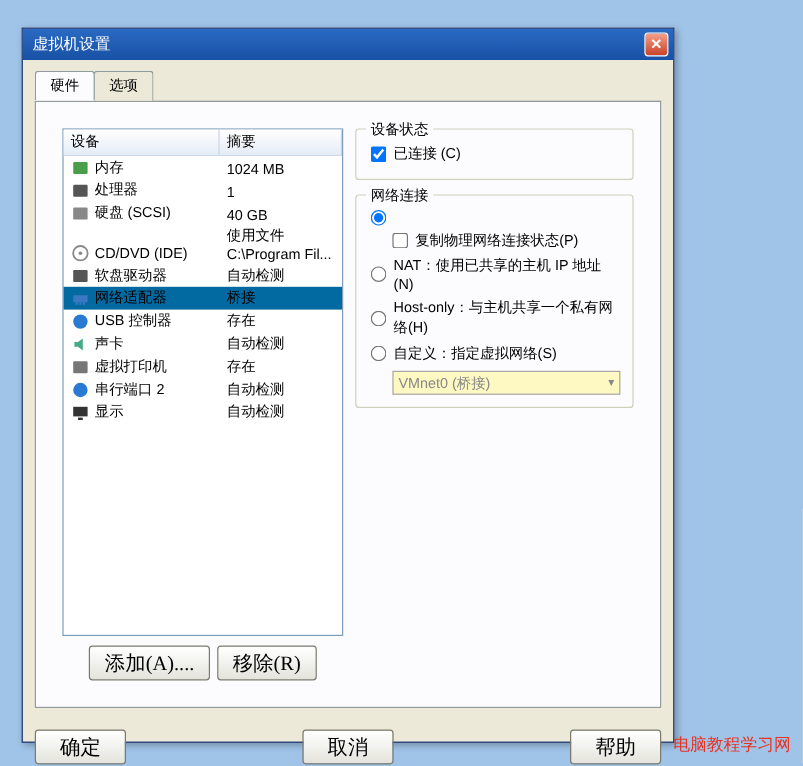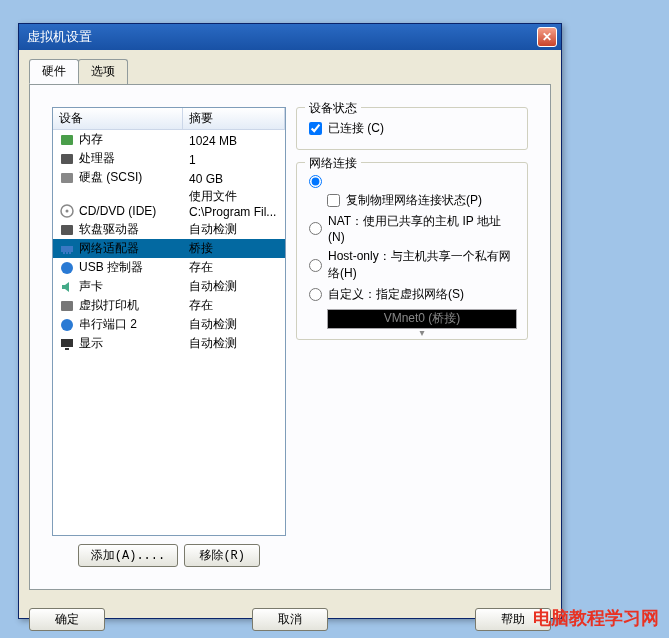--- a/index.html
+++ b/index.html
@@ -17,31 +17,31 @@
   .hwhead { display:flex; background:linear-gradient(to bottom,#fff,#e4ecf7); border-bottom:1px solid #cbd6e8; }
   .hwhead div { padding:2px 6px; font-size:12px; border-right:1px solid #cbd6e8; }
   .hwhead .c1 { width:130px; }
   .hwhead .c2 { flex:1; }
   .hwrow { display:flex; align-items:flex-end; padding:1px 2px; cursor:pointer; }
   .hwrow.selected { background:#0369a1; }
   .hwrow .c1 { width:130px; display:flex; align-items:center; gap:4px; padding-left:4px; }
   .hwrow .c2 { flex:1; padding-left:4px; }
   .ico { width:16px; height:16px; display:inline-block; }
   .btnrow { display:flex; justify-content:center; gap:6px; padding-top:8px; }
-  .btn { background:linear-gradient(to bottom,#fff,#e4e4dc); border:1px solid #7a7a6c; border-radius:3px; padding:2px 12px; min-width:76px; font-size:12px; cursor:pointer; font-family:Liberation Mono, monospace; }
+  .btn { background:linear-gradient(to bottom,#fff,#e4e4dc); border:1px solid #7a7a6c; border-radius:3px; padding:2px 12px; min-width:76px; font-size:17px; cursor:pointer; font-family:Liberation Serif, serif; }
   .rightcol { flex:1; }
   .group { border:1px solid #d0d0bf; border-radius:3px; margin-bottom:12px; padding:10px 10px 10px 12px; position:relative; }
   .group-title { position:absolute; top:-8px; left:8px; background:#fcfcfe; padding:0 4px; font-size:12px; }
   .chkrow, .radrow { display:flex; align-items:center; gap:4px; padding:2px 0; cursor:pointer; }
   .chk, .rad { margin-right:2px; }
   .indent { padding-left:18px; }
-  .sel { width:190px; height:20px; border:1px solid #a7a6aa; background:#000000; color:#888; display:flex; align-items:center; justify-content:space-between; padding:0 4px; margin-top:4px; margin-left:18px;flex-direction:column; }
+  .sel { width:190px; height:20px; border:1px solid #a7a6aa; background:#fef9c3; color:#888; display:flex; align-items:center; justify-content:space-between; padding:0 4px; margin-top:4px; margin-left:18px; }
   .chev { font-size:10px; color:#888; }
   .footer { display:flex; justify-content:space-between; gap:6px; padding:8px 10px; }
-  .watermark { position:absolute; right:10px; bottom:8px; color:#e83223; font-size:18px; font-weight:bold; pointer-events:none; }
+  .watermark { position:absolute; right:10px; bottom:8px; color:#e83223; font-size:14px; font-weight:normal; pointer-events:none; }
 </style>
 </head>
 <body>
 
 <div class="dialog">
   <div class="titlebar">
     <span>虚拟机设置</span>
     <div class="close-btn">✕</div>
   </div>
 

